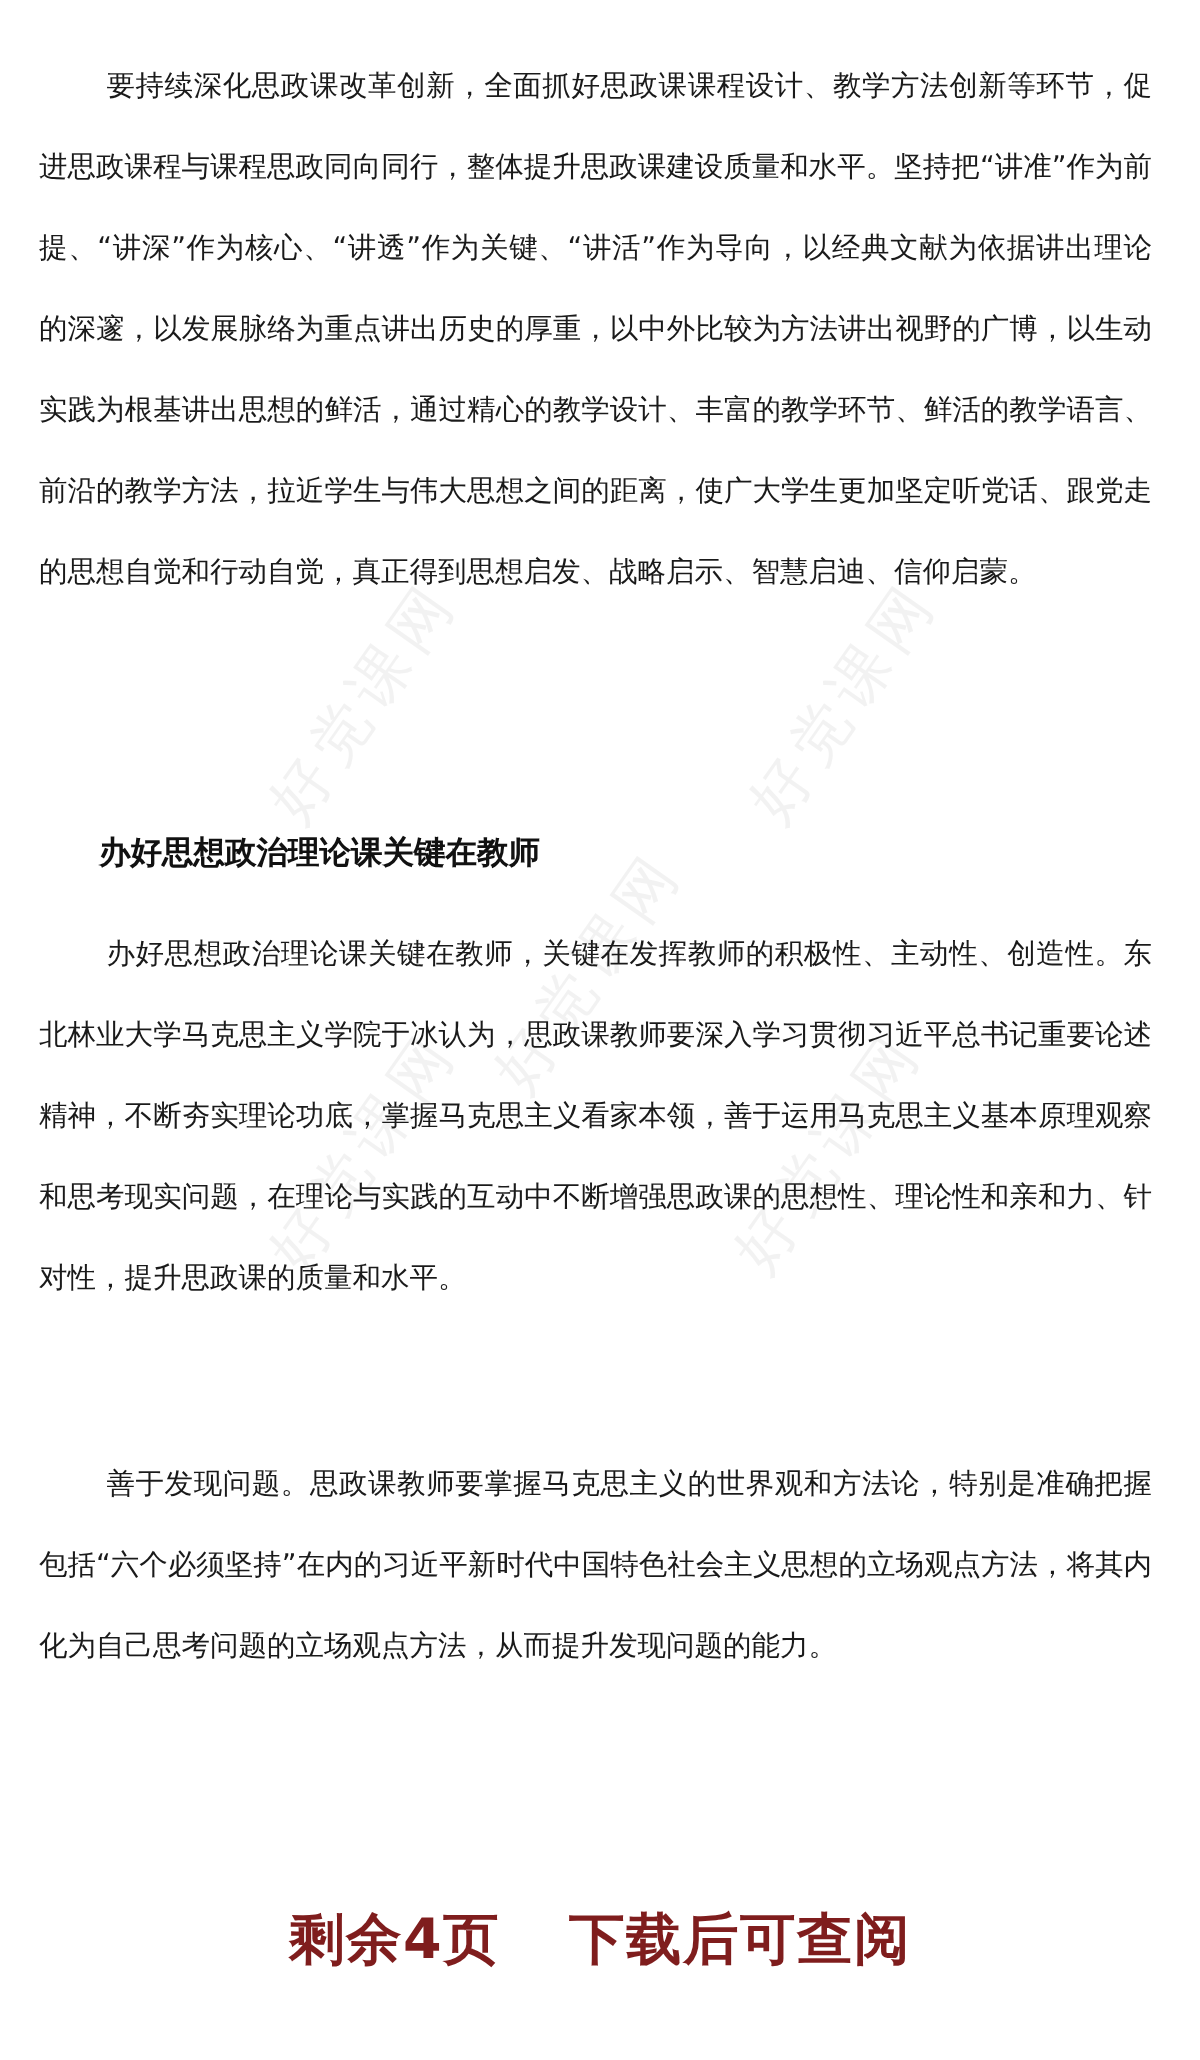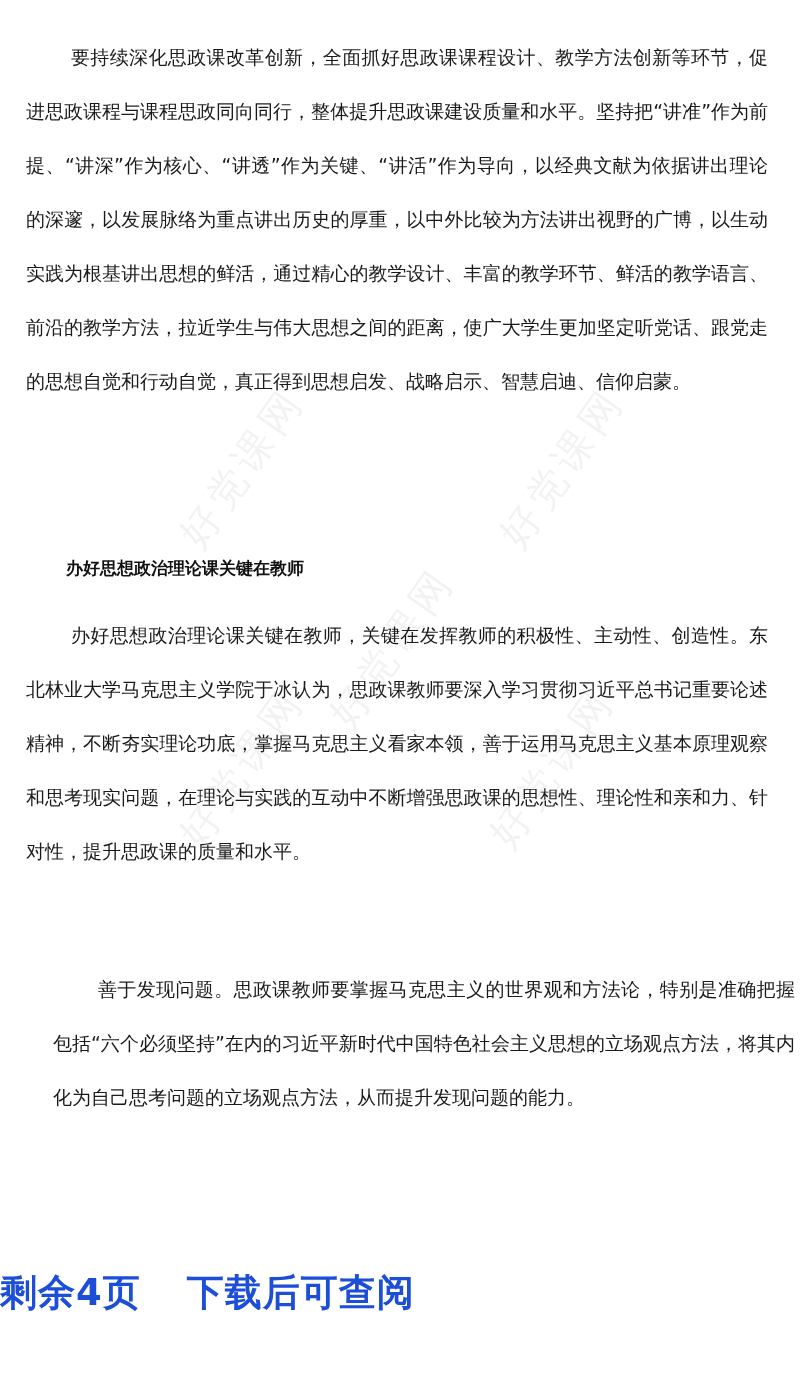--- a/index.html
+++ b/index.html
@@ -2,26 +2,26 @@
 <html><head>
 <meta charset="utf-8">
 <style>
   html, body { margin: 0; padding: 0; background: #ffffff; }
   body { width: 800px; height: 1373px; position: relative; overflow: hidden;
          font-family: "DejaVu Sans", "Liberation Sans", sans-serif; color: #1a1a1a; }
   .page { position: absolute; left: 26px; top: 0; width: 742px; }
   .para { position: absolute; left: 0; width: 742px; font-size: 19px; line-height: 54px;
           text-indent: 45px; text-align: justify; letter-spacing: 0px; margin: 0; }
   .p1 { top: 30px; }
-  .heading { position: absolute; left: 40px; top: 544px; font-size: 17px; font-weight: bold;
+  .heading { position: absolute; left: 40px; top: 544px; font-size: 21px; font-weight: bold;
              line-height: 48px; margin: 0; color: #111; }
   .p2 { top: 610px; font-family: Liberation Mono, monospace; }
-  .p3 { top: 962px; margin-left: 27px; }
-  .more { position: absolute; left: 0; width: 800px; top: 1268px; 
-          font-size: 37px; font-weight: bold; color: #1d4ed8; letter-spacing: 1px; }
+  .p3 { top: 962px; }
+  .more { position: absolute; left: 0; width: 800px; top: 1268px; text-align: center;
+          font-size: 37px; font-weight: bold; color: #7f1d1d; letter-spacing: 1px; }
   .more span { display: inline-block; }
   .more .gap { width: 46px; }
   .wm { position: absolute; font-size: 40px; color: rgba(0,0,0,0.05); transform: rotate(-55deg);
         white-space: nowrap; pointer-events: none; letter-spacing: 6px; }
 </style>
 </head>
 <body>
 
 <div class="wm" style="left:150px; top:440px;">好党课网</div>
 <div class="wm" style="left:470px; top:440px;">好党课网</div>

